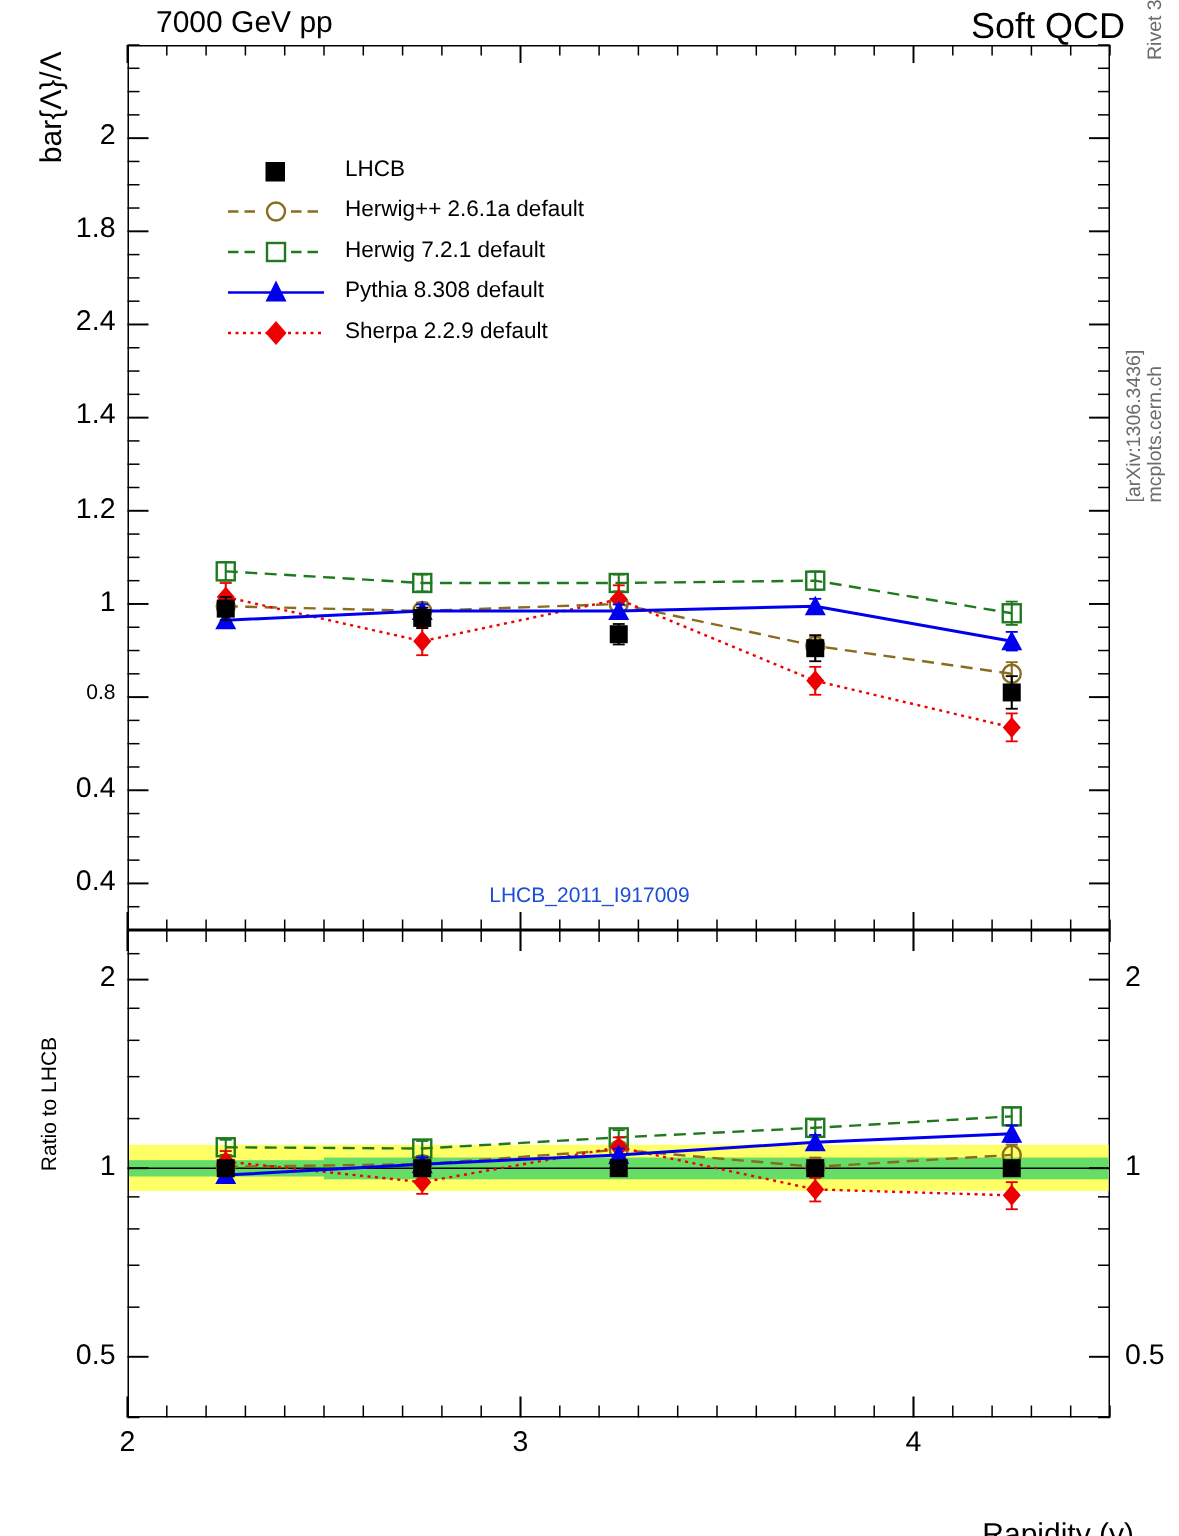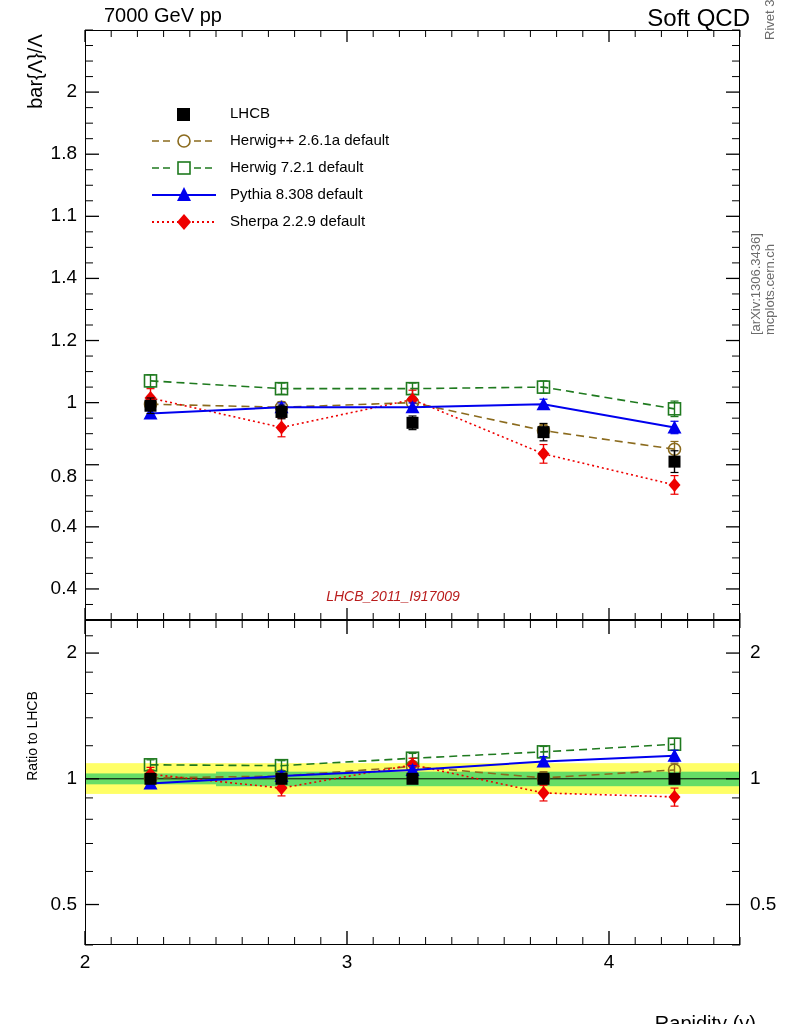--- a/index.html
+++ b/index.html
@@ -16,21 +16,21 @@
   .panel{position:absolute;border:1px solid #000;box-sizing:border-box;background:#fff;}
   #main-panel{left:85px;top:30px;width:655px;height:590px;}
   #ratio-panel{left:85px;top:620px;width:655px;height:325px;}
 
   
   #plot-title{left:0;right:0;top:44px;text-align:center;font-size:17px;}
   .ovl{position:relative;display:inline-block;}
   .ovl .bar{position:absolute;left:1px;right:1px;top:-1px;height:1px;background:#000;}
 
   
-  #watermark{left:0;right:0;top:588px;text-align:center;font-size:14px;color:#b91c1c;font-style:italic;}
+  #watermark{left:0;right:0;top:588px;text-align:center;font-size:14px;color:#1d4ed8;}
 
   
   #ylabel-main{
      left:-60px;top:60px;width:190px;text-align:center;
      transform:rotate(-90deg);transform-origin:center center;font-size:20px;
   }
   #ylabel-ratio{
      left:-48px;top:728px;width:160px;text-align:center;
      transform:rotate(-90deg);transform-origin:center center;font-size:14px;
   }
@@ -530,25 +530,25 @@
       <rect x="144.5" y="772.7977317974497" width="12" height="12" fill="#000"></rect>
       <rect x="275.5" y="772.7977317974497" width="12" height="12" fill="#000"></rect>
       <rect x="406.5" y="772.7977317974497" width="12" height="12" fill="#000"></rect>
       <rect x="537.5" y="772.7977317974497" width="12" height="12" fill="#000"></rect>
       <rect x="668.5" y="772.7977317974497" width="12" height="12" fill="#000"></rect>
     </svg>
 
   <div id="ticklabels">
       <div class="tlabel" style="left: 77px; top: 576.947px; font-size: 19px; transform: translateX(-100%);">0.4</div>
       <div class="tlabel" style="left: 77px; top: 514.842px; font-size: 19px; transform: translateX(-100%);">0.4</div>
-      <div class="tlabel" style="left: 77px; top: 452.737px; font-size: 19px; transform: translateX(-100%); margin-top: 12px;">0.8</div>
+      <div class="tlabel" style="left: 77px; top: 452.737px; font-size: 14px; transform: translateX(-100%);">0.8</div>
       <div class="tlabel" style="left: 77px; top: 390.632px; font-size: 19px; transform: translateX(-100%);">1</div>
       <div class="tlabel" style="left: 77px; top: 328.526px; font-size: 19px; transform: translateX(-100%); text-align: center;">1.2</div>
       <div class="tlabel" style="left: 77px; top: 266.421px; font-size: 19px; transform: translateX(-100%);">1.4</div>
-      <div class="tlabel" style="left: 77px; top: 204.316px; font-size: 19px; transform: translateX(-100%);">1.1</div>
+      <div class="tlabel" style="left: 77px; top: 204.316px; font-size: 19px; transform: translateX(-100%);">2.4</div>
       <div class="tlabel" style="left: 77px; top: 142.211px; font-size: 19px; transform: translateX(-100%);">1.8</div>
       <div class="tlabel" style="left: 77px; top: 80.1053px; font-size: 19px; transform: translateX(-100%);">2</div>
       <div class="tlabel" style="left: 77px; top: 892.525px; font-size: 19px; transform: translateX(-100%);">0.5</div>
       <div class="tlabel" style="left: 750px; top: 892.525px; font-size: 19px;">0.5</div>
       <div class="tlabel" style="left: 77px; top: 766.798px; font-size: 19px; transform: translateX(-100%);">1</div>
       <div class="tlabel" style="left: 750px; top: 766.798px; font-size: 19px;">1</div>
       <div class="tlabel" style="left: 77px; top: 641.071px; font-size: 19px; transform: translateX(-100%);">2</div>
       <div class="tlabel" style="left: 750px; top: 641.071px; font-size: 19px;">2</div>
       <div class="tlabel" style="left: 85px; top: 951px; font-size: 19px; transform: translateX(-50%);">2</div>
       <div class="tlabel" style="left: 347px; top: 951px; font-size: 19px; transform: translateX(-50%);">3</div>

